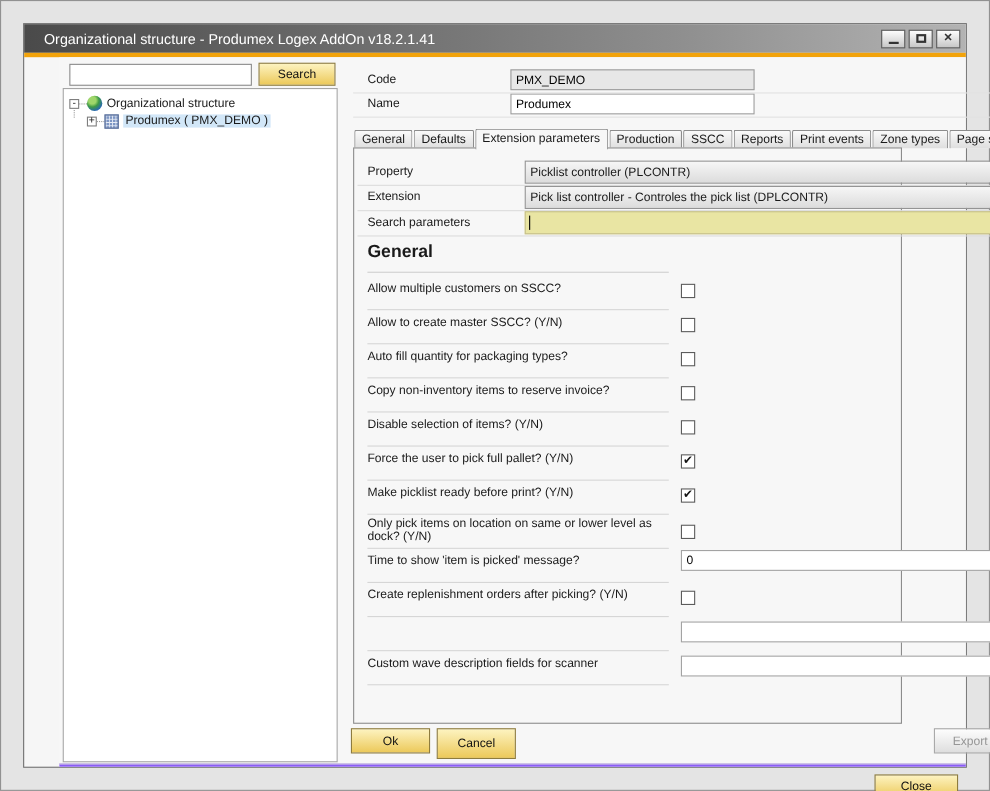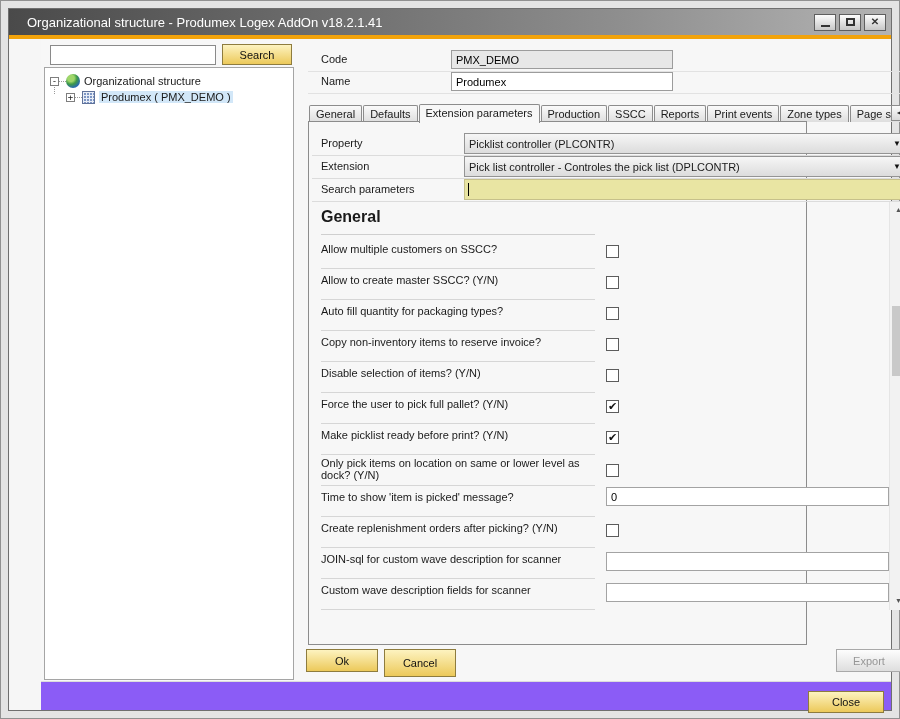--- a/index.html
+++ b/index.html
@@ -1,19 +1,19 @@
 <!DOCTYPE html>
 <html><head>
 <meta charset="utf-8">
 <style>
   * { margin:0; padding:0; box-sizing:border-box; }
   html,body { width:900px; height:719px; }
   body { font-family:"Liberation Sans", sans-serif; font-size:11px; color:#1a1a1a; background:#bfbfbf; position:relative; }
 
-  .win { position:absolute; inset:0; background:#e4e4e4; border:1px solid #919191; padding:7px; }
+  .win { position:absolute; inset:0; background:#e4e4e4; border:1px solid #919191; padding:20px; }
   .win-inner { height:100%; border:1px solid #6f6f6f; display:flex; flex-direction:column; background:#f6f6f6; }
 
   
   .titlebar { height:26px; background:linear-gradient(to right,#4a4a4a,#8f8f8f 70%,#b3b3b3); display:flex; align-items:center; padding:0 5px 0 18px; }
   .title-text { color:#ffffff; font-size:13px; white-space:nowrap; }
   .win-btns { margin-left:auto; display:flex; gap:3px; }
   .win-btn { width:22px; height:17px; background:linear-gradient(#fdfdfd,#c7c7c7); border:1px solid #5f5f5f; display:flex; align-items:center; justify-content:center; cursor:default; }
   .glyph-min { width:9px; height:2px; background:#333; margin-top:8px; }
   .glyph-max { width:9px; height:8px; border:2px solid #333; }
   .glyph-close { font-size:10px; font-weight:bold; color:#333; line-height:10px; }
@@ -218,21 +218,20 @@
             <span class="plabel">Time to show 'item is picked' message?</span>
             <input class="ptext" value="0" style="">
             <div class="pline"></div>
           </div>
           <div class="prow">
             <span class="plabel">Create replenishment orders after picking? (Y/N)</span>
             <div class="checkbox" data-checked="false"></div>
             <div class="pline"></div>
           </div>
           <div class="prow">
-            <span class="plabel">JOIN-sql for custom wave description for scanner</span>
             <input class="ptext" style="top: 4px;" value="">
             <div class="pline"></div>
           </div>
           <div class="prow">
             <span class="plabel">Custom wave description fields for scanner</span>
             <input class="ptext" style="top: 4px;" value="">
             <div class="pline"></div>
           </div>
         </div>
 

